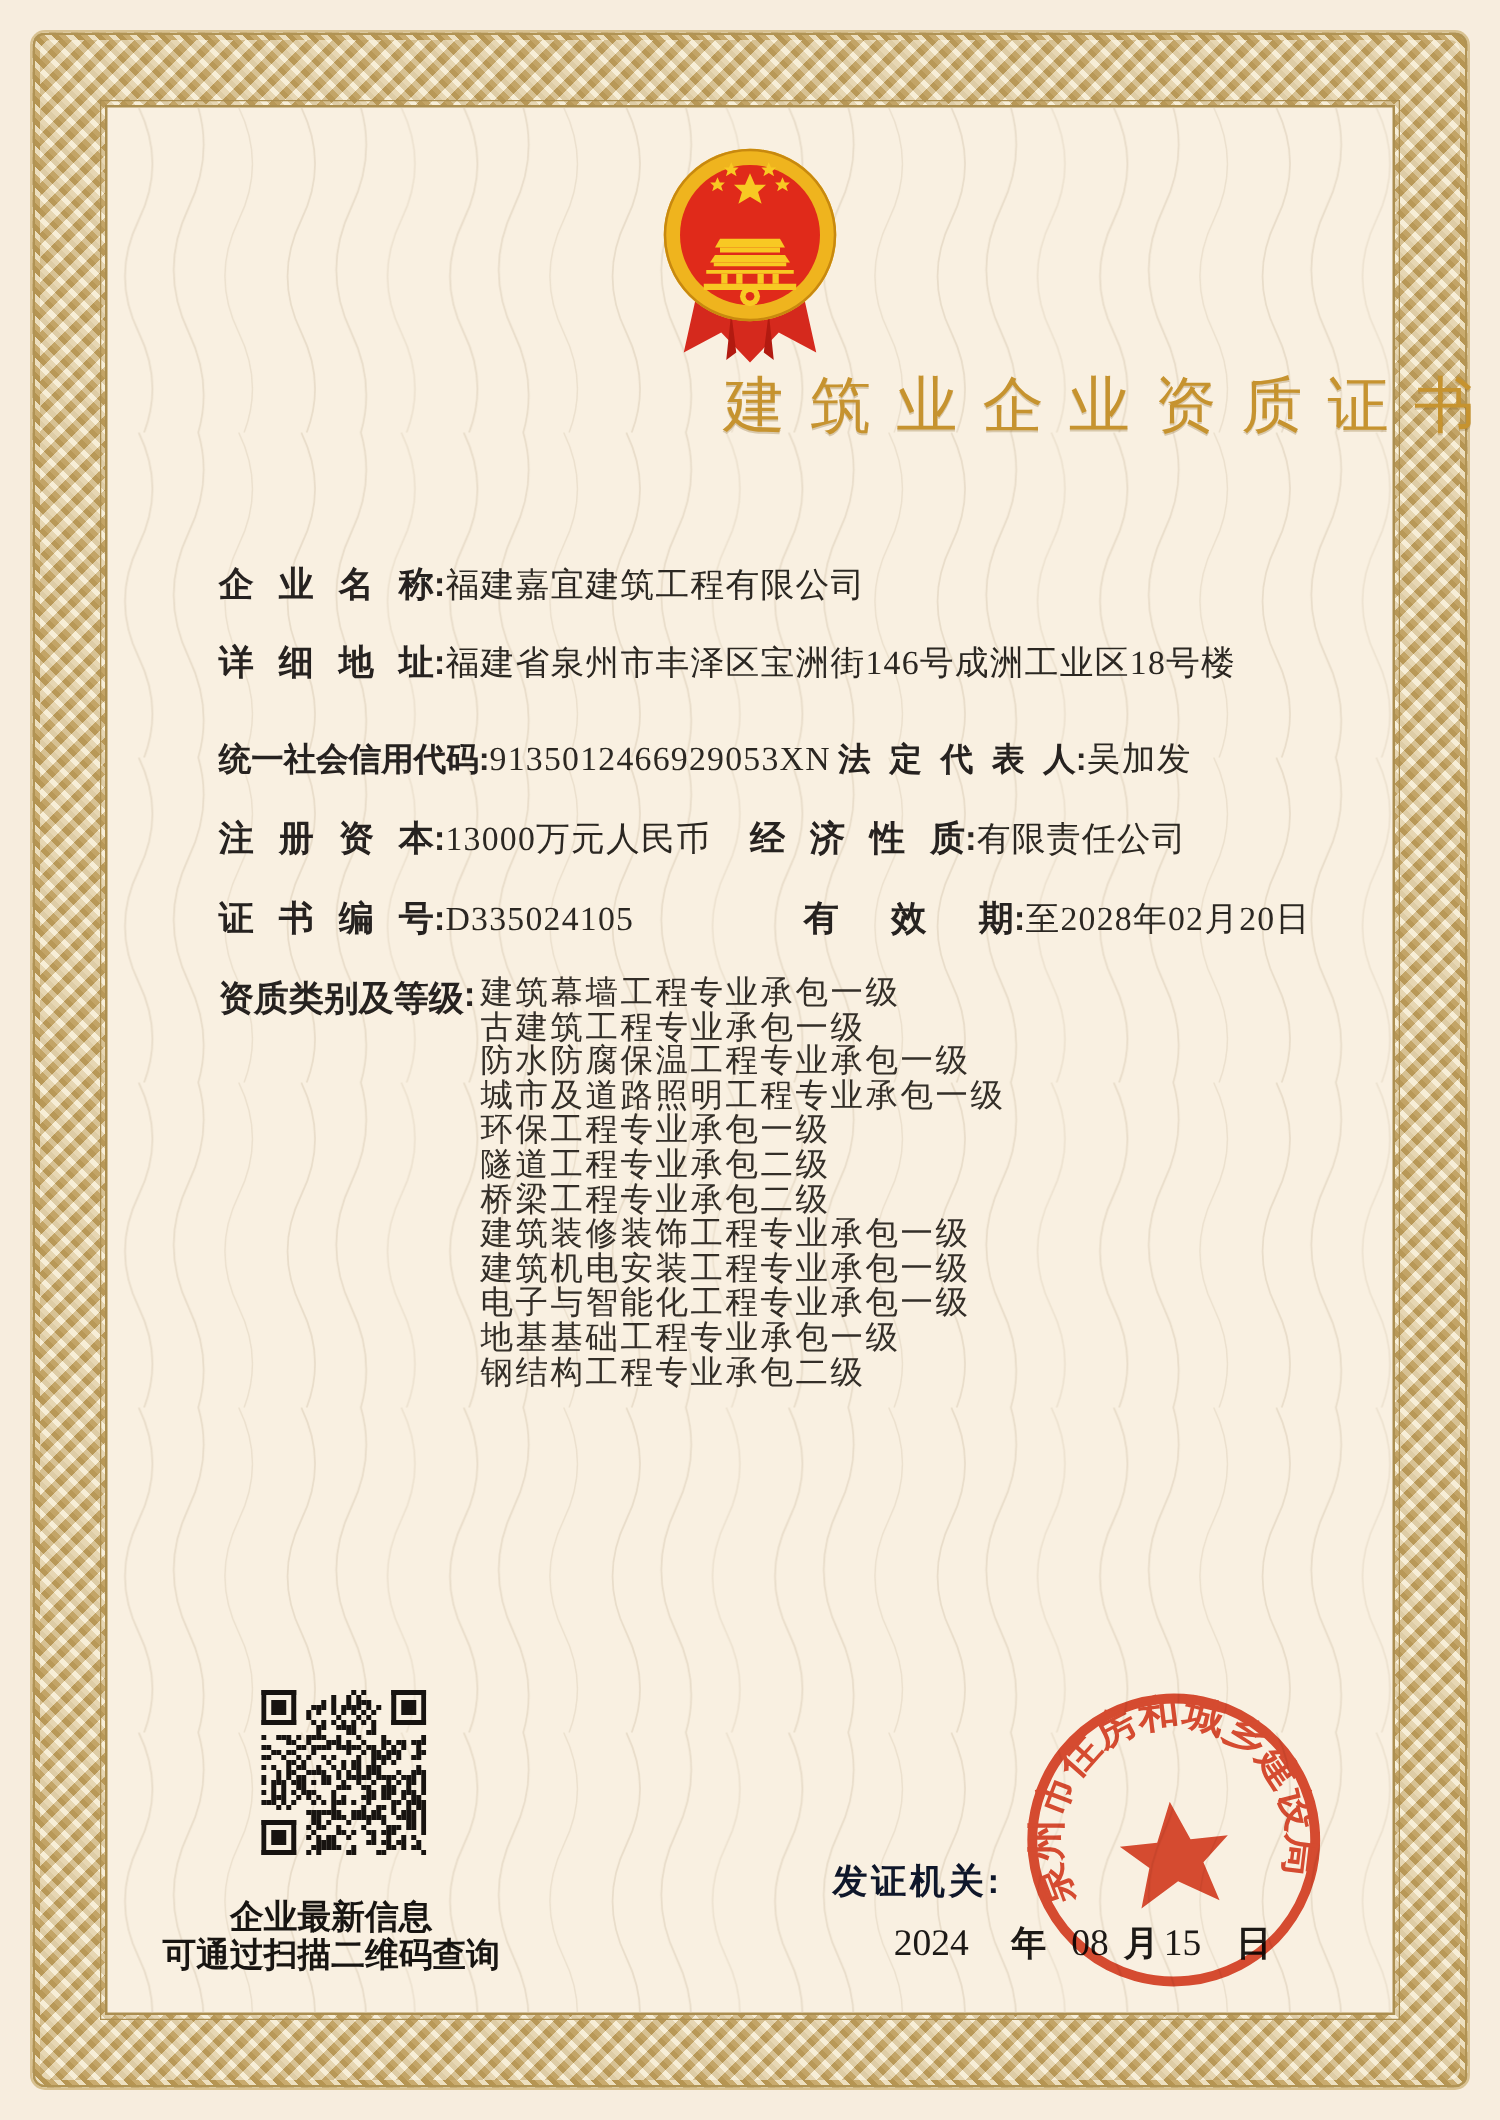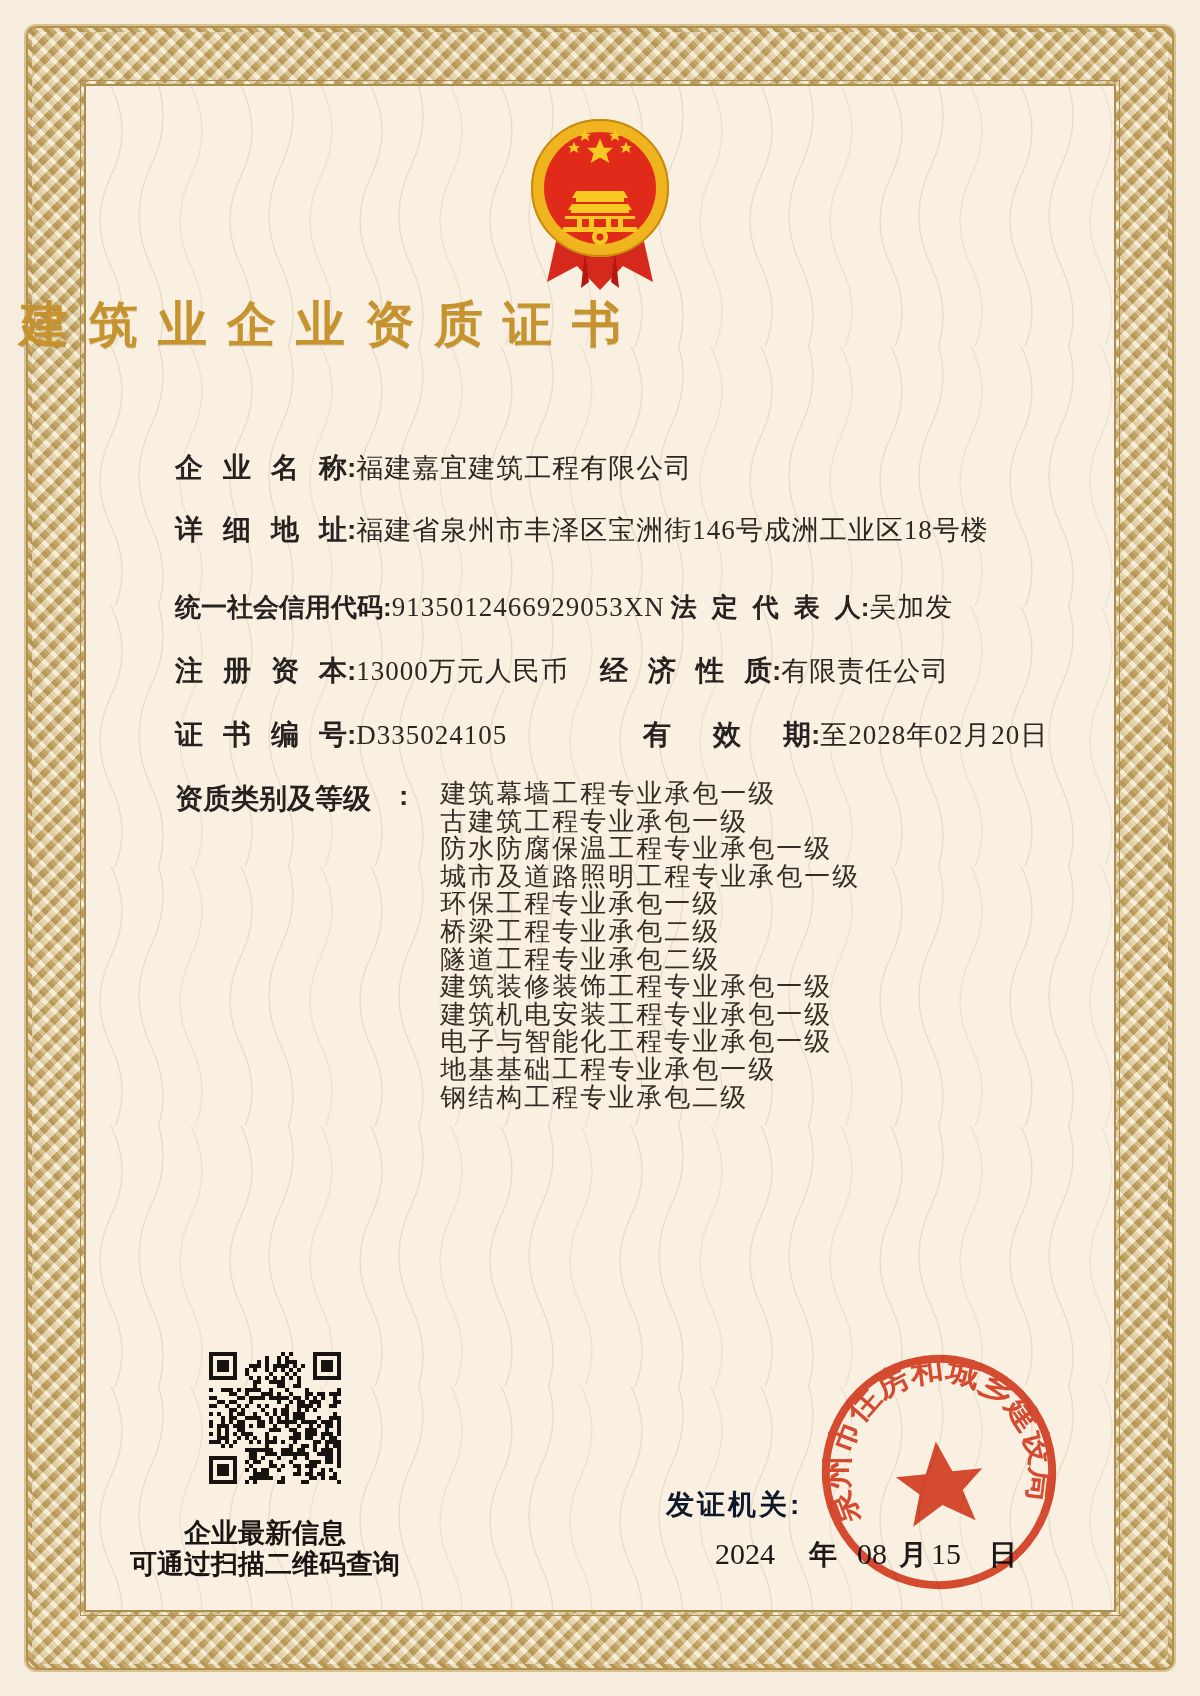--- a/index.html
+++ b/index.html
@@ -24,21 +24,21 @@
     background:#f9f0e1;
     border:2px solid #ab8e50;
     outline:1px solid #ab8e50;outline-offset:3px;
   }
   .waves{position:absolute;inset:0;width:100%;height:100%;opacity:.6;}
   
   .emblem{position:absolute;left:525px;top:110px;width:150px;height:185px;}
   
   .cert-title{
     position:absolute;left:0;top:292px;width:100%;
-    text-align:left;font-size:49px;font-weight:bold;color:#c6932f;
+    text-align:right;font-size:49px;font-weight:normal;color:#c6932f;
     letter-spacing:20px;text-indent:20px;
     text-shadow:0 1px 0 rgba(120,80,10,.25);
   }
   
   .fields{position:absolute;left:175px;top:0;width:860px;color:#2b2622;}
   .row{position:absolute;left:0;white-space:nowrap;height:36px;}
   .r1{top:449px;} .r2{top:511px;} .r3{top:589px;} .r4{top:652px;} .r5{top:716px;} .r6{top:780px;}
   .lbl{
     display:inline-block;font-weight:bold;font-size:28px;vertical-align:baseline;
     text-align:justify;text-align-last:justify;color:#262220;
@@ -48,21 +48,21 @@
   .colon{font-weight:bold;font-size:28px;}
   .val{
     font-family:"Liberation Serif","DejaVu Serif",serif;
     font-size:27px;letter-spacing:1px;color:#2b2722;
   }
   .grp2{position:absolute;white-space:nowrap;}
   .r4 .grp2{left:425px;} .r5 .grp2{left:468px;}
   .r3 .lbl{font-size:26px;} .r3 .colon{font-size:26px;}
   .r3 .val{font-size:27px;}
   
-  .qual-row{display:flex;align-items:flex-start;gap:28px;}
+  .qual-row{display:flex;align-items:flex-start;}
   .qual-list{list-style:none;margin:0;padding:0 0 0 4px;}
   .qual-item{
     font-family:"Liberation Serif","DejaVu Serif",serif;
     font-size:26px;line-height:27.6px;letter-spacing:2px;color:#332e28;
   }
   
   .qr-box{position:absolute;left:209px;top:1352px;width:132px;height:132px;}
   .qr-caption{
     position:absolute;left:95px;top:1518px;width:340px;text-align:center;
     font-weight:bold;color:#181512;
@@ -165,22 +165,22 @@
 
   <div class="row r6 qual-row" style="white-space:normal;height:auto;">
     <span class="lbl nojust">资质类别及等级</span>
       <span class="colon">:</span>
     <ul class="qual-list">
         <li class="qual-item">建筑幕墙工程专业承包一级</li>
         <li class="qual-item">古建筑工程专业承包一级</li>
         <li class="qual-item">防水防腐保温工程专业承包一级</li>
         <li class="qual-item">城市及道路照明工程专业承包一级</li>
         <li class="qual-item">环保工程专业承包一级</li>
+        <li class="qual-item">隧道工程专业承包二级</li>
         <li class="qual-item">桥梁工程专业承包二级</li>
-        <li class="qual-item">隧道工程专业承包二级</li>
         <li class="qual-item">建筑装修装饰工程专业承包一级</li>
         <li class="qual-item">建筑机电安装工程专业承包一级</li>
         <li class="qual-item">电子与智能化工程专业承包一级</li>
         <li class="qual-item">地基基础工程专业承包一级</li>
         <li class="qual-item">钢结构工程专业承包二级</li>
       </ul>
   </div>
 
 </div>
 

